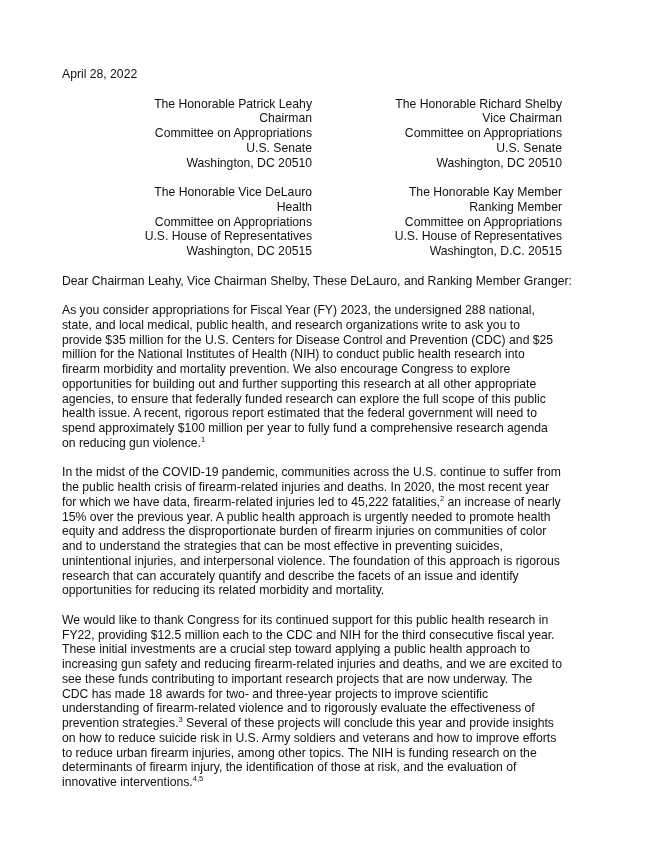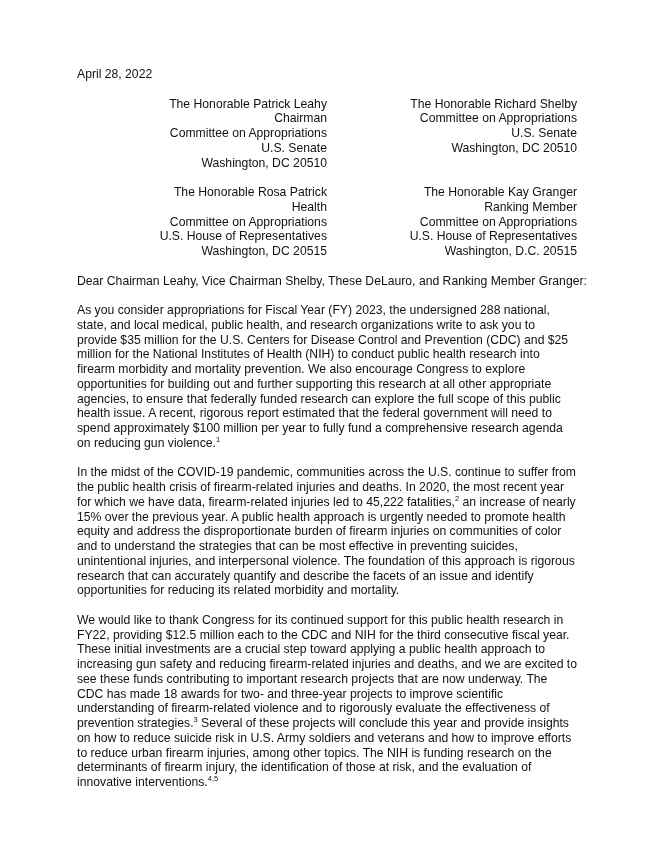--- a/index.html
+++ b/index.html
@@ -1,18 +1,18 @@
 <!DOCTYPE html>
 <html><head>
 <meta charset="utf-8">
 <style>
   html, body { margin: 0; padding: 0; background: #ffffff; }
   body { width: 650px; height: 841px; position: relative; overflow: hidden; }
   .page {
-    position: absolute; left: 77px; top: 67px; width: 500px;
+    position: absolute; left: 62px; top: 67px; width: 500px;
     font-family: "Liberation Sans", sans-serif;
     font-size: 12.2px; line-height: 14.75px; color: #111111;
   }
   .date { margin: 0 0 14.75px 0; }
   .addr-row { display: flex; margin-bottom: 14.75px; }
   .addr { width: 267px; text-align: right; }
   .addr div { white-space: nowrap; }
   .salutation { margin: 0 0 14.75px 0; white-space: nowrap; }
   p.body { margin: 0 0 14.75px 0; }
   sup { font-size: 7.5px; line-height: 0; vertical-align: 5px; }
@@ -26,36 +26,37 @@
   <div class="addr-row">
     <div class="addr">
       <div>The Honorable Patrick Leahy</div>
       <div>Chairman</div>
       <div>Committee on Appropriations</div>
       <div>U.S. Senate</div>
       <div>Washington, DC 20510</div>
     </div>
     <div class="addr">
       <div>The Honorable Richard Shelby</div>
+      <div>Vice Chairman</div>
       <div>Committee on Appropriations</div>
       <div>U.S. Senate</div>
       <div>Washington, DC 20510</div>
     </div>
   </div>
 
   <div class="addr-row">
     <div class="addr">
-      <div>The Honorable Rosa Patrick</div>
+      <div>The Honorable Vice DeLauro</div>
       <div>Health</div>
       <div>Committee on Appropriations</div>
       <div>U.S. House of Representatives</div>
       <div>Washington, DC 20515</div>
     </div>
     <div class="addr">
-      <div>The Honorable Kay Granger</div>
+      <div>The Honorable Kay Member</div>
       <div>Ranking Member</div>
       <div>Committee on Appropriations</div>
       <div>U.S. House of Representatives</div>
       <div>Washington, D.C. 20515</div>
     </div>
   </div>
 
   <div class="salutation">Dear Chairman Leahy, Vice Chairman Shelby, These DeLauro, and Ranking Member Granger:</div>
 
   <p class="body"><span>As you consider appropriations for Fiscal Year (FY) 2023, the undersigned 288 national, state, and local medical, public health, and research organizations write to ask you to provide $35 million for the U.S. Centers for Disease Control and Prevention (CDC) and $25 million for the National Institutes of Health (NIH) to conduct public health research into firearm morbidity and mortality prevention. We also encourage Congress to explore opportunities for building out and further supporting this research at all other appropriate agencies, to ensure that federally funded research can explore the full scope of this public health issue. A recent, rigorous report estimated that the federal government will need to spend approximately $100 million per year to fully fund a comprehensive research agenda on reducing gun violence.</span><sup>1</sup></p>

